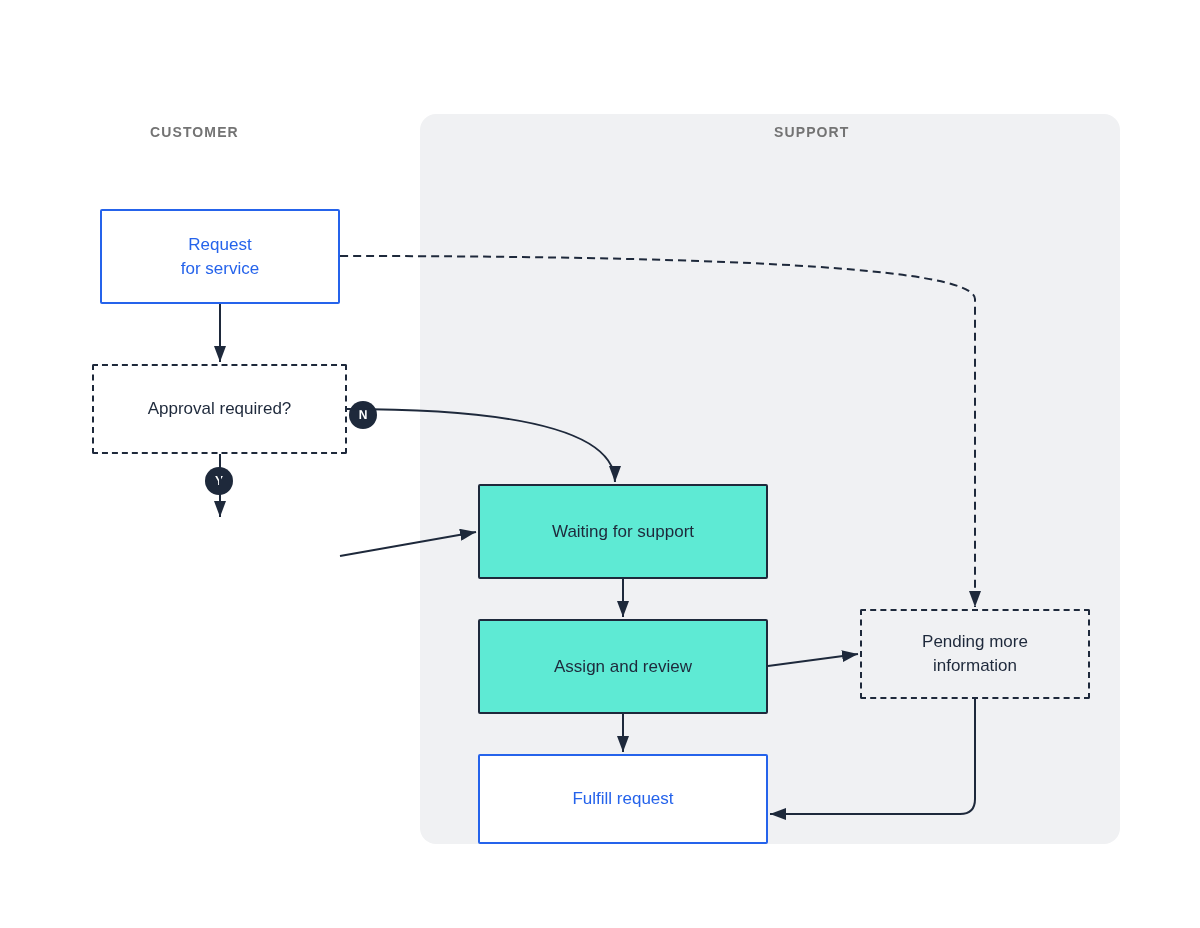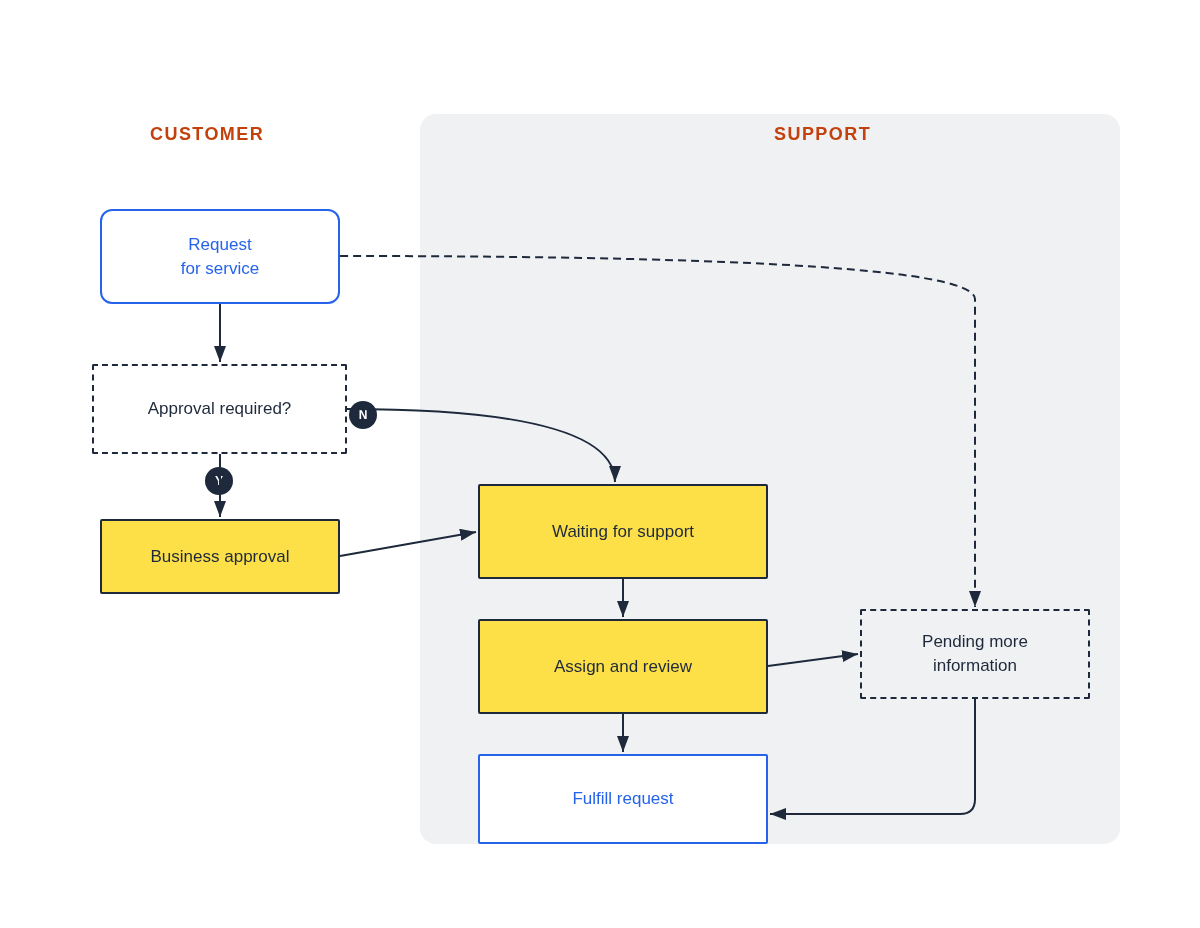--- a/index.html
+++ b/index.html
@@ -27,24 +27,24 @@
       width: 700px;
       height: 730px;
       background: #f0f1f3;
       border-radius: 16px;
     }
 
     
     .column-header {
       position: absolute;
       top: 70px;
-      font-size: 18px;
+      font-size: 14px;
       font-weight: 800;
       letter-spacing: 0.08em;
-      color: #c2410c;
+      color: #737373;
     }
     .customer-header { left: 100px; }
     .support-header { left: 680px; margin-left: 44px; }
 
     
     .box {
       position: absolute;
       display: flex;
       align-items: center;
       justify-content: center;
@@ -56,37 +56,36 @@
 
     .box-solid-blue {
       border: 2px solid #2563eb;
       background: #fff;
       color: #2563eb;
       font-weight: 500;
     }
 
     .box-solid-dark {
       border: 2px solid #1e293b;
-      background: #fde047;
+      background: #5eead4;
       color: #1e293b;
     }
 
     .box-dashed-dark {
       border: 2px dashed #1e293b;
       background: transparent;
       color: #1e293b;
     }
 
     
     .box-request {
       left: 50px;
       top: 155px;
       width: 240px;
       height: 95px;
-      border-radius: 12px;
     }
 
     
     .box-approval-required {
       left: 42px;
       top: 310px;
       width: 255px;
       height: 90px;
     }
 
@@ -172,23 +171,20 @@
   <div class="column-header support-header">SUPPORT</div>
 
   <div class="box box-solid-blue box-request">
     <span>Request<br>for service</span>
   </div>
 
   <div class="box box-dashed-dark box-approval-required">
     <span>Approval required?</span>
   </div>
 
-  <div class="box box-solid-dark box-business-approval">
-    <span>Business approval</span>
-  </div>
 
   <div class="box box-solid-dark box-waiting">
     <span>Waiting for support</span>
   </div>
 
   <div class="box box-solid-dark box-assign">
     <span>Assign and review</span>
   </div>
 
   <div class="box box-solid-blue box-fulfill">

